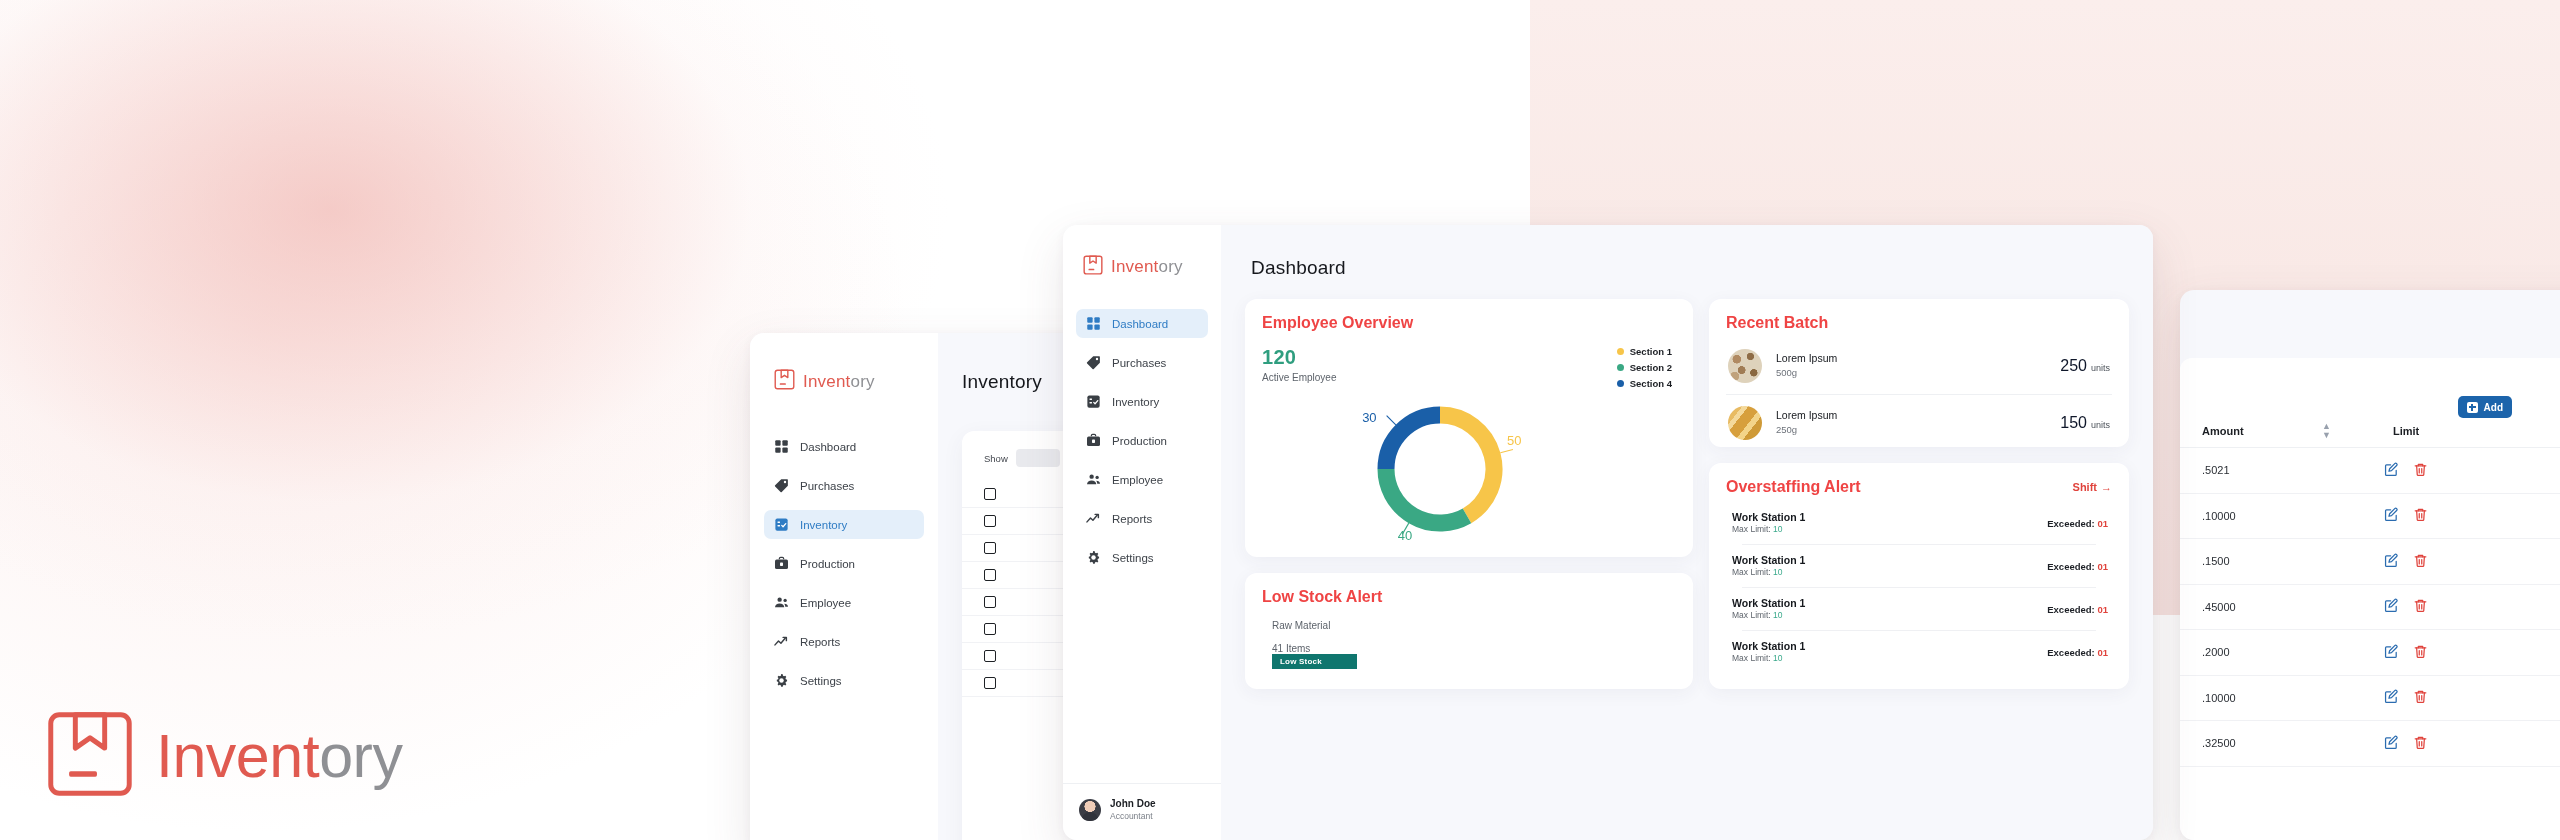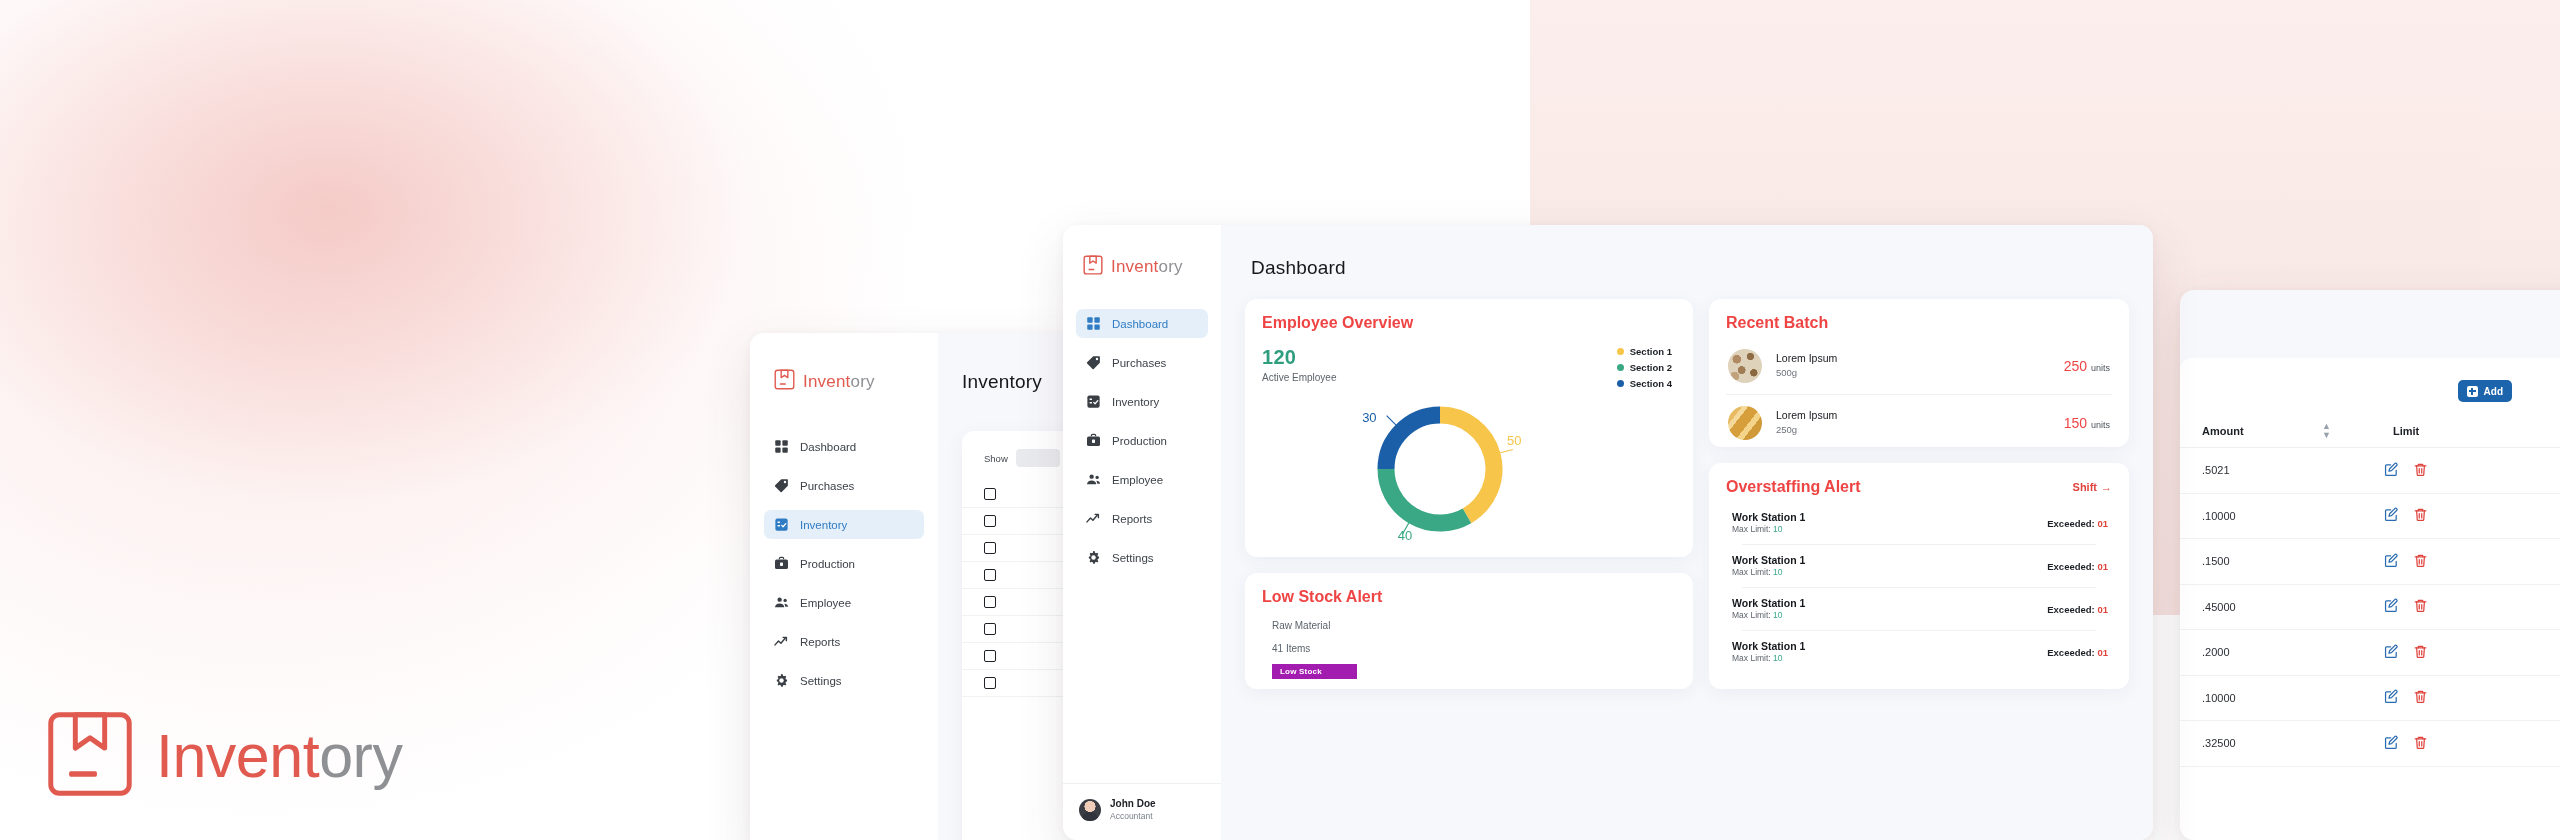--- a/index.html
+++ b/index.html
@@ -79,21 +79,21 @@
   .show-select {
     width: 44px; height: 18px; background: #e9eaee; border-radius: 4px;
   }
   .cbrow { display: flex; align-items: center; height: 27px; border-bottom: 1px solid #f1f2f5; padding-left: 22px;}
   .cbox { width: 12px; height: 12px; border: 1.6px solid #1e2125; border-radius: 2px; background: #fff; }
 
   
   #win-right { left: 2180px; top: 290px; width: 430px; height: 550px; }
   #win-right .inner { position: absolute; left: 0; top: 68px; right: 0; bottom: 0; background: #fff; border-radius: 12px 0 0 0; }
   .add-btn {
-    position: absolute; right: 98px; top: 22px;
+    position: absolute; right: 98px; top: 38px;
     display: flex; align-items: center; gap: 6px;
     background: #1c64ab; color: #fff; border-radius: 5px;
     height: 22px; padding: 0 9px; font-size: 10px; font-weight: 700;
   }
   .add-plus { width: 11px; height: 11px; background: #fff; border-radius: 2px; position: relative; }
   .add-plus::before, .add-plus::after {
     content: ""; position: absolute; background: #1c64ab;
   }
   .add-plus::before { left: 2px; top: 4.7px; width: 7px; height: 1.6px; }
   .add-plus::after { left: 4.7px; top: 2px; width: 1.6px; height: 7px; }
@@ -167,38 +167,38 @@
       #ded2bb;
   }
   .thumb.b {
     background:
       linear-gradient(128deg, #e8bb63 0 24%, #f4d99b 24% 34%, #d79f3c 34% 56%, #f3d489 56% 68%, #cf9a37 68% 100%),
       #dfae4c;
   }
   .batch-name { font-size: 10.5px; color: #15181d; line-height: 1.3; }
   .batch-weight { font-size: 9.5px; color: #6d727a; line-height: 1.5; }
   .batch-qty { margin-left: auto; display: flex; align-items: baseline; gap: 4px; }
-  .qty-num { font-size: 14px; color: #ef4444; font-weight: 400; }
+  .qty-num { font-size: 16px; color: #0f172a; font-weight: 400; }
   .qty-unit { font-size: 9px; color: #4c525a; }
 
   
   .shift-link { margin-left: auto; font-size: 11px; color: #e0433c; font-weight: 700; display:flex; align-items:center; gap:4px;}
   .ws-row { display: flex; align-items: center; padding: 8px 4px 8px 6px; }
   .ws-name { font-size: 10.5px; font-weight: 700; color: #15181d; line-height: 1.35; }
   .ws-limit { font-size: 8.5px; color: #5f656d; line-height: 1.4; }
   .ws-limit b { color: #3aa98b; font-weight: 400; }
   .ws-exc { margin-left: auto; font-size: 9.5px; font-weight: 700; color: #1d2026; }
   .ws-exc i { font-style: normal; color: #e0433c; }
   .ws-sep { height: 1px; background: #eff0f3; margin-left: 16px; margin-right: 16px; }
 
   
   .ls-cat { font-size: 10px; color: #5d636b; }
   .ls-items { font-size: 10px; color: #5d636b; margin-top: 12px; }
   .ls-badge {
-    margin-top: 10px; width: 85px; height: 15px; background: #a21caf;
+    margin-top: 0; width: 85px; height: 15px; background: #0f766e;
     color: #fff; font-size: 8px; font-weight: 700; display: flex;
     align-items: center; padding-left: 8px; letter-spacing: .2px;
   }
 
   
   #brand {
     position: absolute; left: 46px; top: 710px;
     display: flex; align-items: center; gap: 22px;
   }
   #brand .brand-text { font-size: 61px; letter-spacing: -0.5px; font-weight: 400; }

